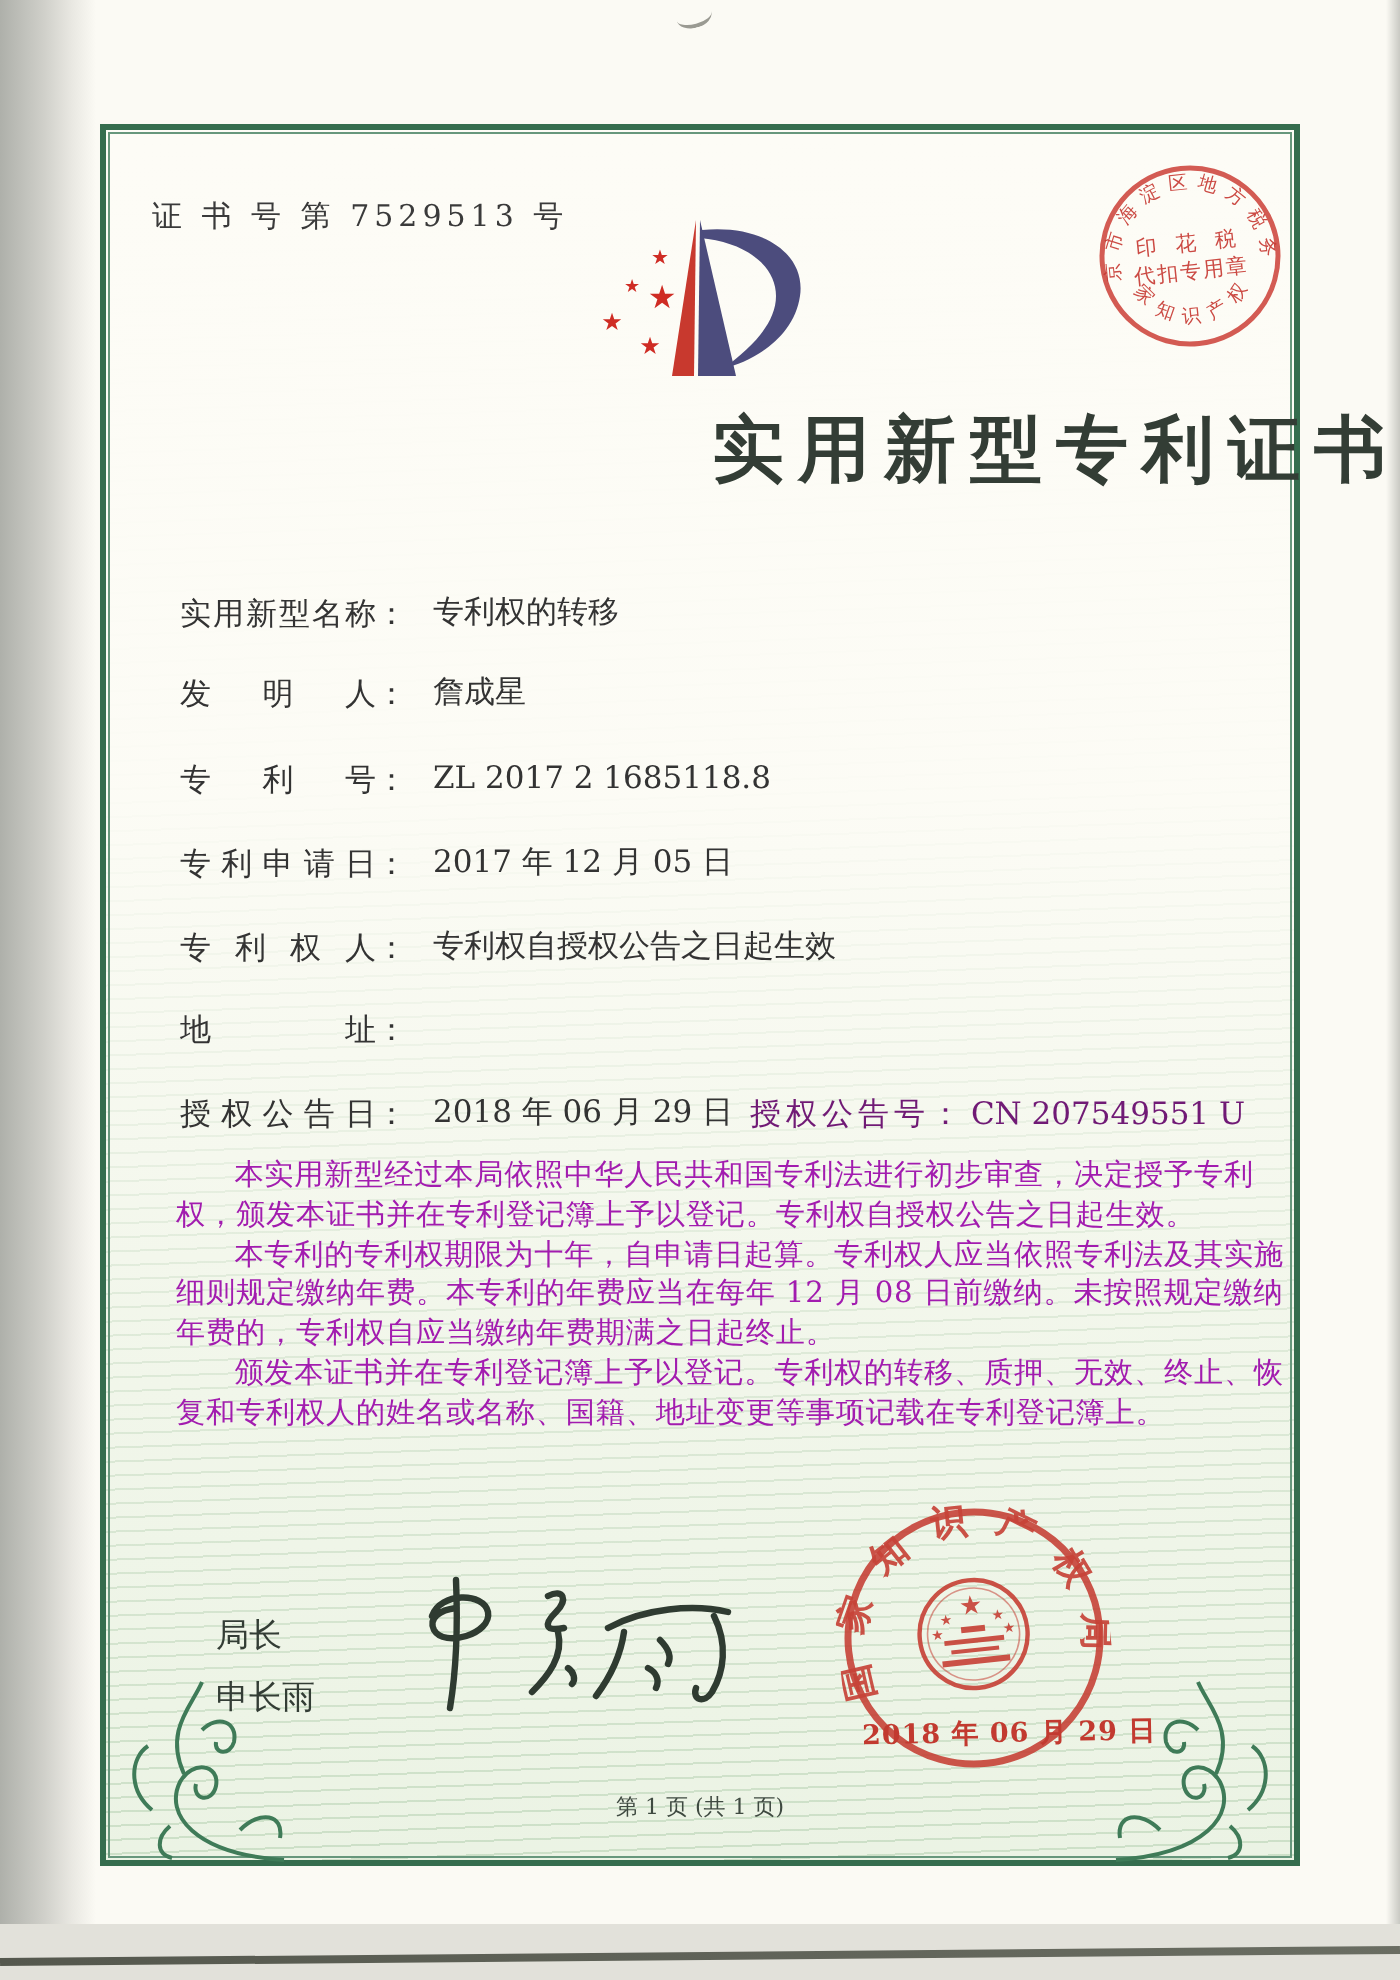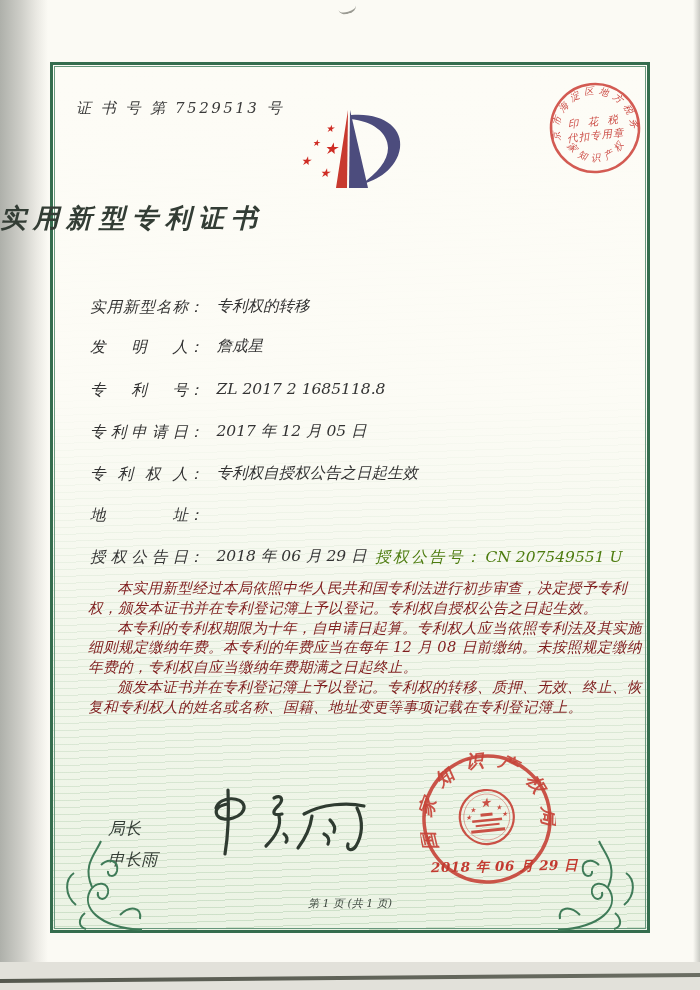--- a/index.html
+++ b/index.html
@@ -1,17 +1,17 @@
 <!DOCTYPE html>
 <html><head>
 <meta charset="utf-8">
 <style>
   html,body{margin:0;padding:0;}
   body{width:700px;height:990px;background:#fbfaf4;font-family:"DejaVu Serif","Liberation Serif",serif;overflow:hidden;}
-  .photo{position:relative;width:696px;height:990px;background:#fbfaf4;font-style:italic;}
+  .photo{position:relative;width:696px;height:990px;background:#fbfaf4;}
   
   .edge-left{position:absolute;left:0;top:0;width:48px;height:990px;
     background:linear-gradient(90deg,#aeb0aa 0%,#cfcfc9 45%,#e9e8e2 75%,rgba(251,250,244,0) 100%);}
   .edge-right{position:absolute;left:693px;top:0;width:7px;height:990px;
     background:linear-gradient(270deg,#c9c9c3,rgba(251,250,244,0));}
   .edge-bottom{position:absolute;left:0;top:962px;width:700px;height:28px;background:#e2e1da;}
   .edge-bottom-line{position:absolute;left:0;top:976px;width:700px;height:4px;
     background:linear-gradient(90deg,#55584e,#6a6d62);transform:rotate(-0.5deg);}
   .smudge{position:absolute;left:338px;top:2px;width:18px;height:10px;border-bottom:2px solid #9a9a92;
     border-radius:50%;transform:rotate(-15deg);}
@@ -20,34 +20,34 @@
     border:3px solid #356d4e;
     background:
       linear-gradient(180deg,rgba(253,252,246,1) 0%,rgba(253,252,246,0.96) 38%,rgba(253,252,246,0.45) 68%,rgba(253,252,246,0.10) 100%),
       repeating-linear-gradient(178deg,rgba(120,170,120,0.30) 0 1px,rgba(255,255,255,0) 1px 7px),
       #e9f2e2;}
   .frame::before{content:"";position:absolute;inset:1px;border:1px solid #67977c;pointer-events:none;}
   
   .certnum{position:absolute;left:76px;top:99px;font-size:15px;letter-spacing:2.5px;color:#3a3a3a;}
   .logo{position:absolute;left:288px;top:103px;}
   .taxstamp{position:absolute;left:541px;top:74px;transform:rotate(-6deg);opacity:.93;}
-  .title{position:absolute;left:0;top:201px;width:700px;text-align:left;font-size:26px;font-weight:bold;
+  .title{position:absolute;left:0;top:201px;width:700px;text-align:right;font-size:36px;font-weight:bold;
     letter-spacing:7px;color:#333d35;}
   
   .row{position:absolute;left:90px;font-size:15.5px;color:#333;display:flex;align-items:flex-start;}
   .row .lbl{width:98px;display:flex;justify-content:space-between;flex:none;}
   .row .colon{flex:none;}
   .row .val{margin-left:13px;line-height:19px;}
-  .grantno{position:absolute;left:375px;top:547px;font-size:15.5px;color:#4d7c0f;}
+  .grantno{position:absolute;left:375px;top:547px;font-size:15.5px;color:#701a75;}
   .grantno .glbl{letter-spacing:2.5px;}
   
   .paras{position:absolute;left:88px;top:578px;width:556px;}
-  .paras p{margin:0;text-indent:2em;font-size:14.6px;line-height:19.8px;letter-spacing:0.4px;color:#7f1d1d;}
-  
-  .officer{position:absolute;left:108px;top:802px;font-size:16.5px;line-height:31px;color:#333d35;margin-top:11px;}
+  .paras p{margin:0;text-indent:2em;font-size:14.6px;line-height:19.8px;letter-spacing:0.4px;color:#a21caf;}
+  
+  .officer{position:absolute;left:108px;top:802px;font-size:16.5px;line-height:31px;color:#333d35;}
   .sign{position:absolute;left:212px;top:784px;}
   .seal{position:absolute;left:419px;top:751px;transform:rotate(-6deg);opacity:.95;}
   .sealdate{position:absolute;left:431px;top:858px;width:132px;font-size:13.5px;font-weight:bold;
     color:#c23a30;letter-spacing:0.5px;white-space:nowrap;transform:rotate(-1deg);}
   .footer{position:absolute;left:0;top:896px;width:700px;text-align:center;font-size:11px;color:#3f4a41;}
   .flourish{position:absolute;}
   .fl-left{left:52px;top:835px;}
   .fl-right{left:553px;top:835px;transform:scaleX(-1);}
   svg text{font-family:"DejaVu Serif","Liberation Serif",serif;}
 </style>

